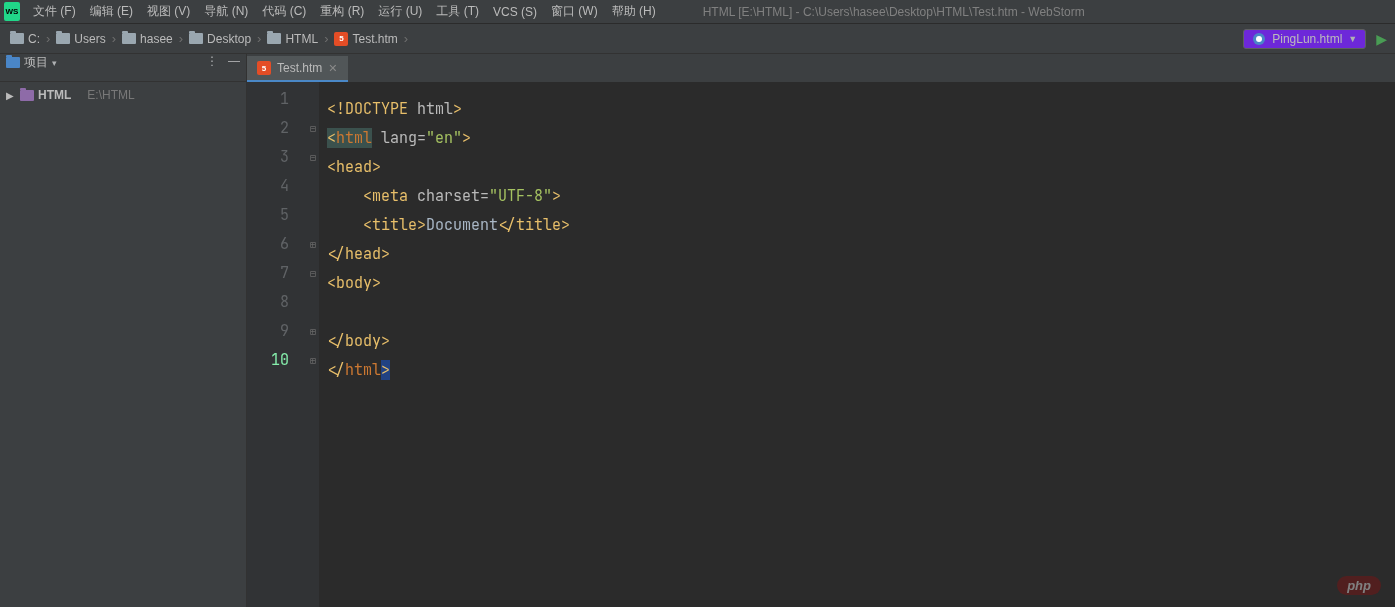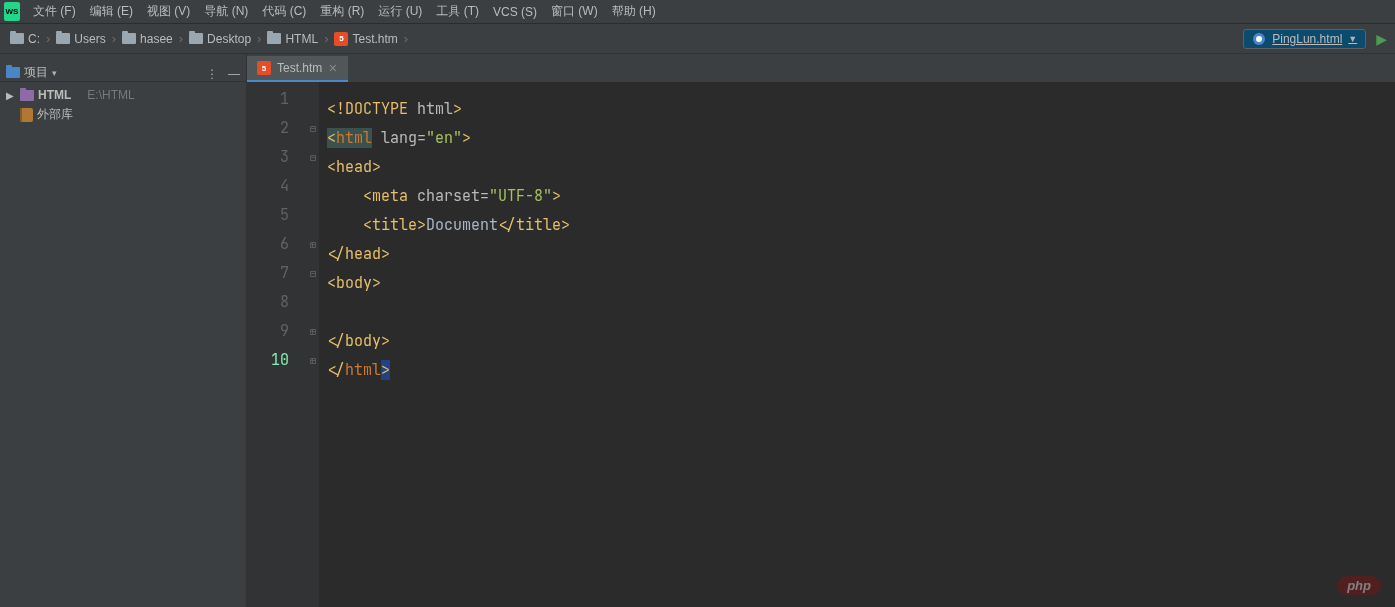--- a/index.html
+++ b/index.html
@@ -99,29 +99,28 @@
       font-weight: bold;
       color: #fff;
       border-radius: 2px;
     }
     .right-toolbar {
       display: flex;
       align-items: center;
       gap: 10px;
     }
     .run-config {
-      background: #0c4a6e;
+      background: #6d28d9;
       border: 1px solid #5e6060;
       border-radius: 3px;
       padding: 2px 8px;
       display: flex;
       align-items: center;
       gap: 6px;
       font-size: 12px;
-      text-decoration: underline;
     }
     .run-config svg { flex-shrink: 0; }
     .play-icon {
       color: #499c54;
       font-size: 14px;
     }
     
     .main {
       display: flex;
       height: calc(100% - 54px);
@@ -130,21 +129,21 @@
     .sidebar {
       width: 247px;
       background: #3c3f41;
       border-right: 1px solid #323232;
       display: flex;
       flex-direction: column;
     }
     .sidebar-header {
       height: 28px;
       display: flex;
-      align-items: flex-end;
+      align-items: flex-start;
       padding: 0 6px;
       justify-content: space-between;
       border-bottom: 1px solid #323232;
     }
     .sidebar-title {
       display: flex;
       align-items: center;
       gap: 4px;
       font-size: 12px;
     }
@@ -285,20 +284,21 @@
   <div class="menu-item">编辑 (E)</div>
   <div class="menu-item">视图 (V)</div>
   <div class="menu-item">导航 (N)</div>
   <div class="menu-item">代码 (C)</div>
   <div class="menu-item">重构 (R)</div>
   <div class="menu-item">运行 (U)</div>
   <div class="menu-item">工具 (T)</div>
   <div class="menu-item">VCS (S)</div>
   <div class="menu-item">窗口 (W)</div>
   <div class="menu-item">帮助 (H)</div>
+  <div class="window-title">HTML [E:\HTML] - C:\Users\hasee\Desktop\HTML\Test.htm - WebStorm</div>
 </div>
 
 <div class="breadcrumb-bar">
   <div class="breadcrumbs">
     <div class="crumb">
       <span class="folder-icon"></span>
       <span>C:</span>
     </div>
     <span class="crumb-sep">›</span>
     <div class="crumb">
@@ -353,25 +353,20 @@
         <span>⋮</span>
         <span>—</span>
       </div>
     </div>
     <div class="sidebar-tree">
       <div class="tree-item">
         <span class="tree-arrow">▶</span>
         <span class="tree-folder-purple"></span>
         <span class="tree-label" style="font-weight:bold">HTML</span>
         <span class="tree-path">E:\HTML</span>
-      </div>
-      <div class="tree-item">
-        <span class="tree-arrow"></span>
-        <span class="lib-icon"></span>
-        <span class="tree-label">外部库</span>
       </div>
     </div>
   </div>
 
   <div class="editor-area">
     <div class="editor-tabs">
       <div class="editor-tab">
         <span class="html-file-icon">5</span>
         <span>Test.htm</span>
         <span class="tab-close">✕</span>

